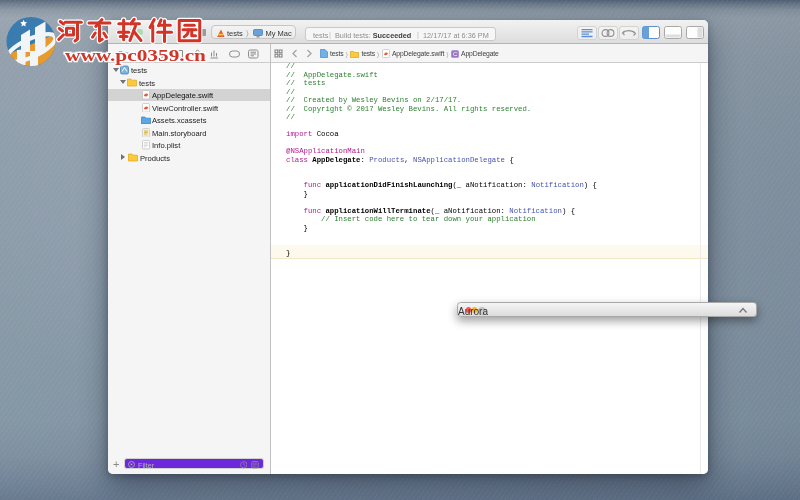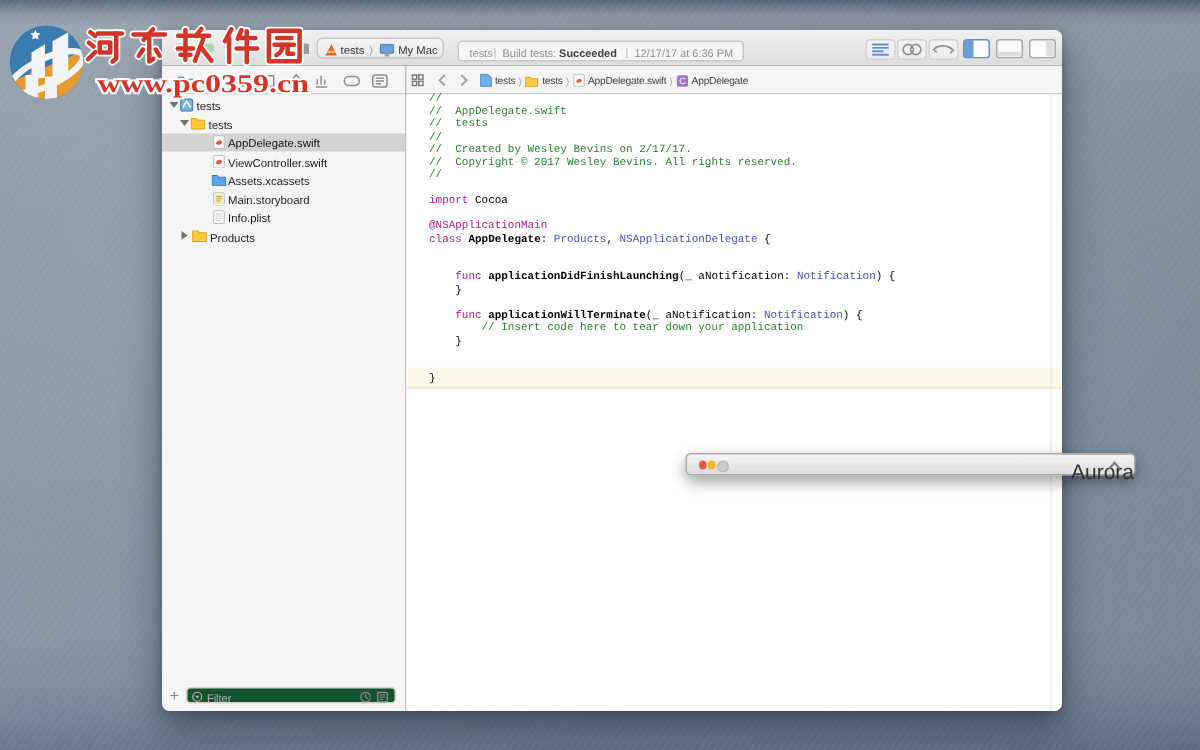--- a/index.html
+++ b/index.html
@@ -203,21 +203,21 @@
       <div class="row" style="top:88.5px;">
         <span class="tri trir" style="left:12.5px;top:2.5px;"></span>
         <svg class="abs" style="left:19.5px;top:1.5px;" width="10" height="8.5" viewBox="0 0 10 8.5">
             <path d="M0.5 1 h3.4 l1.1 1.2 h4.5 v5.8 h-9 Z" fill="#ffca38" stroke="#dca81e" stroke-width="0.7"></path>
           </svg>
         <span class="txt" style="left:32px;">Products</span>
       </div>
 
       <div class="abs" style="left:0;top:393px;width:162px;height:18px;">
         <span class="abs" style="left:5px;top:2px;font-size:11px;color:#888;">+</span>
-        <div class="abs" style="left:16px;top:2px;width:140px;height:11px;border:1px solid #d2d2d2;border-radius:3px;background:#14532d;box-sizing:border-box;">
+        <div class="abs" style="left:16px;top:2px;width:140px;height:11px;border:1px solid #d2d2d2;border-radius:3px;background:#6d28d9;box-sizing:border-box;">
           <svg class="abs" style="left:3px;top:2px;" width="7" height="7" viewBox="0 0 7 7">
               <circle cx="3.5" cy="3.5" r="3" fill="none" stroke="#b0b0b0" stroke-width="0.8"></circle>
               <path d="M2 2.8 h3 L3.5 4.6 Z" fill="#b0b0b0"></path>
             </svg>
           <span class="abs" style="left:13px;top:1.5px;font-size:7.3px;color:#b2b2b2;">Filter</span>
           <svg class="abs" style="right:16px;top:2px;" width="7.5" height="7.5" viewBox="0 0 8 8">
               <circle cx="4" cy="4" r="3.4" fill="none" stroke="#909090" stroke-width="0.8"></circle>
               <path d="M4 1.8 v2.2 l1.6 1" fill="none" stroke="#909090" stroke-width="0.8"></path>
             </svg>
           <svg class="abs" style="right:4px;top:2px;" width="8" height="7.5" viewBox="0 0 8 8">
@@ -253,21 +253,21 @@
     }
 
 
 }</pre>
     </div>
   </div>
   <div id="aurora">
     <span class="al" style="left:7.5px;background:#f4564d;"></span>
     <span class="al" style="left:13.8px;background:#f6b42c;"></span>
     <span class="al" style="left:20.1px;background:#cccccc;border:0.5px solid #bbb;"></span>
-    <span style="position:absolute;left:0;right:0;top:3px;text-align:right;font-size:14px;color:#333;">Aurora</span>
+    <span style="position:absolute;left:0;right:0;top:3px;text-align:left;font-size:10px;color:#333;">Aurora</span>
     <svg style="position:absolute;right:8px;top:4px;" width="10" height="7" viewBox="0 0 10 7">
       <path d="M1.5 5.5 L5 1.5 L8.5 5.5" stroke="#7a7a7a" stroke-width="1.4" fill="none"></path>
     </svg>
   </div>
 
   <svg class="abs" style="left:4px;top:14px;" width="56" height="56" viewBox="0 0 56 56">
     <defs>
         <clipPath id="lc">
           <circle cx="27" cy="27.5" r="24.5"></circle>
         </clipPath>

